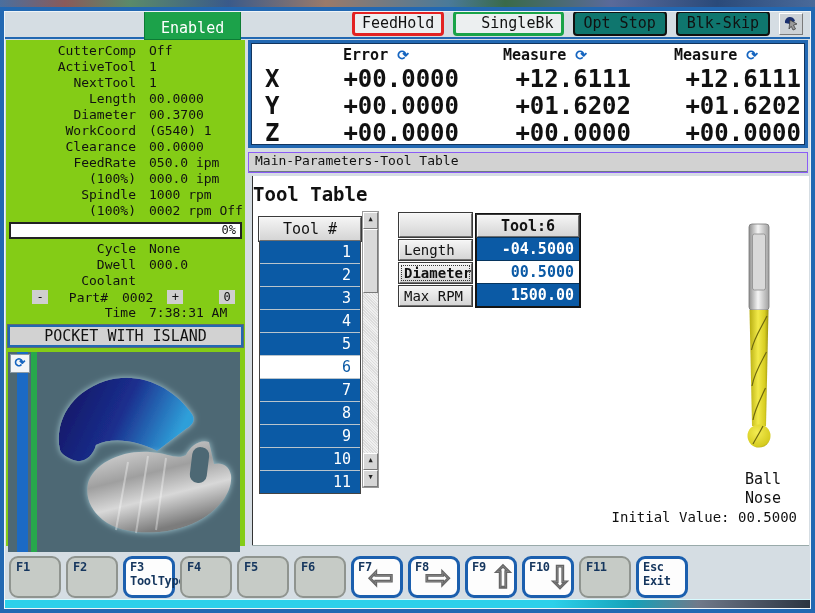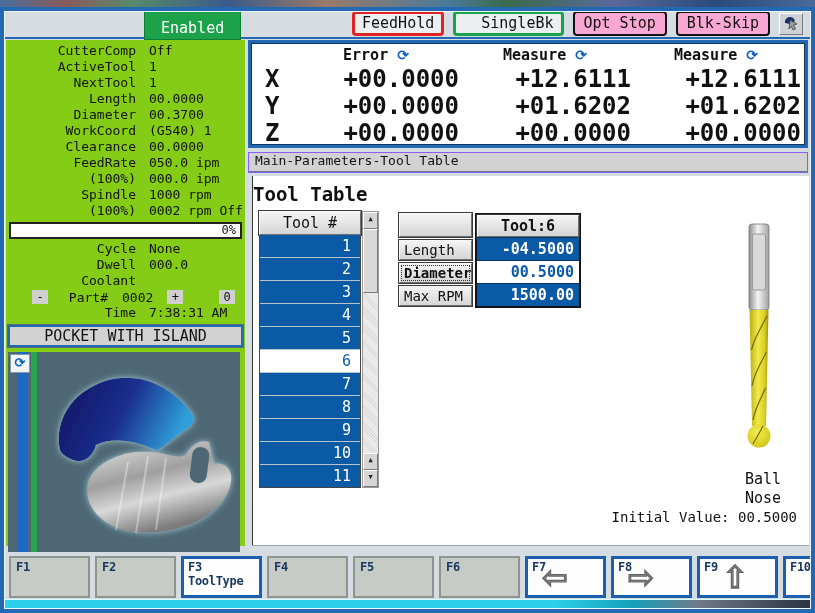--- a/index.html
+++ b/index.html
@@ -15,21 +15,21 @@
     box-shadow:inset 0 1px 0 #d8fbff;}
   
   .toolbar{position:absolute;left:4px;top:10px;width:807px;height:29px;display:flex;align-items:center;
     background:#d5dde3;border-bottom:2px solid #2268b2;box-sizing:border-box;}
   .btn-enabled{margin-left:140px;padding:11px 16px 2px;background:#1ca24a;color:#fff;
     border:1px solid #0d7c34;border-radius:0;font-size:15px;}
   .tb-right{margin-left:auto;display:flex;align-items:center;gap:9px;margin-right:8px;}
   .tb-btn{font-size:15px;border-radius:4px;padding:0 7px 1px;background:#eceff0;border:3px solid #111;line-height:18px;}
   .b-red{border-color:#e32222;}
   .b-green{border-color:#19a348;padding-left:25px;}
-  .b-black{border-width:2px;background:#f9a8d4;padding:1px 9px 2px;}
+  .b-black{border-width:2px;background:#0f766e;padding:1px 9px 2px;}
   .ptr-btn{width:22px;height:20px;background:#cdd2d6;border:1px solid;border-color:#fff #7a7a7a #7a7a7a #fff;
     display:flex;align-items:center;justify-content:center;}
   
   .status{position:absolute;left:6px;top:40px;width:239px;height:506px;background:#84cc16;font-size:13px;}
   .srow{display:flex;height:16px;line-height:16px;}
   .srow .lab{width:130px;text-align:right;white-space:pre;}
   .srow .val{margin-left:13px;white-space:pre;}
   .pbar{height:13px;margin:3px 3px 2px 3px;border:2px solid #222;background:#fff;
     text-align:right;font-size:12px;line-height:13px;padding-right:4px;}
   .prow{display:flex;height:16px;line-height:15px;align-items:center;}
@@ -50,21 +50,21 @@
   
   .crumb{position:absolute;left:248px;top:152px;width:560px;height:21px;box-sizing:border-box;
     background:#d2d2d2;border:1px solid #8b5cf6;font-size:13px;line-height:16px;padding-left:6px;
     box-shadow:inset 0 -1px 0 #6a7a84;}
   
   .main{position:absolute;left:252px;top:176px;width:556px;height:369px;background:#fff;
     border-left:1px solid #333;box-shadow:0 1px 0 #9aa;}
   .tt-title{position:absolute;top:7px;left:0;width:100%;font-size:19px;font-weight:bold;}
   .gray-btn{background:linear-gradient(#f4f4f4,#d5d5d5);border:1px solid;border-color:#f8f8f8 #6f6f6f #6f6f6f #f8f8f8;
     box-shadow:0 0 0 1px #3a3a3a;box-sizing:border-box;font-size:14px;text-align:center;color:#111;}
-  .list{position:absolute;left:6px;top:35px;width:102px;}
+  .list{position:absolute;left:6px;top:41px;width:102px;}
   .list-head{height:24px;line-height:22px;font-size:15px;}
   .rows{border:1px solid #444;border-top:none;}
   .trow{height:22px;line-height:22px;background:#0b5aa5;color:#fff;font-size:15px;
     text-align:right;padding-right:9px;border-bottom:1px solid #b9c4cc;}
   .trow:last-child{border-bottom:none;}
   .trow.selected{background:#fff;color:#0b5aa5;}
   .sbar{position:absolute;left:109px;top:35px;width:17px;height:277px;display:flex;flex-direction:column;
     border:1px solid #999;box-sizing:border-box;background:repeating-linear-gradient(45deg,#f0f0f0 0 1px,#dcdcdc 1px 2px);}
   .sbtn{height:15px;background:#d6d6d6;border:1px solid;border-color:#fff #7a7a7a #7a7a7a #fff;
     font-size:7px;line-height:13px;text-align:center;color:#222;flex:none;}
@@ -77,21 +77,21 @@
   .d-values{position:absolute;left:222px;top:37px;width:102px;border:2px solid #141414;background:#0b5aa5;}
   .d-vhead{height:22px;line-height:20px;font-size:15px;font-weight:bold;}
   .d-cell{height:22px;line-height:22px;font-size:15px;font-weight:bold;color:#fff;
     text-align:right;padding-right:5px;border-top:1px solid #06355f;}
   .d-cell.selected{background:#fff;color:#0b5aa5;}
   .tool-svg{position:absolute;left:488px;top:44px;}
   .tool-type{position:absolute;left:455px;top:294px;width:110px;text-align:center;font-size:15px;line-height:19px;}
   .initval{position:absolute;right:12px;top:333px;font-size:14px;}
   
   .fkeys{position:absolute;left:9px;top:556px;height:42px;display:flex;gap:5px;z-index:45;}
-  .fkey{position:relative;width:81px;height:42px;box-sizing:border-box;border-radius:0;
+  .fkey{position:relative;width:52px;height:42px;box-sizing:border-box;border-radius:9px;
     background:#c6cbc6;border:2px solid #8f948f;padding:2px 0 0 5px;
     font-size:12px;font-weight:bold;color:#15365e;letter-spacing:-0.3px;line-height:14px;}
   .fkey.active{background:#fdfdfd;border:3px solid #1b5fae;padding:1px 0 0 4px;}
   .fkey .arrow{position:absolute;left:14px;top:1px;font-family:"DejaVu Sans",sans-serif;font-weight:normal;
     font-size:31px;color:#c9c9c9;-webkit-text-stroke:1.3px #666;line-height:34px;}
   .fkey .arrow.vert{left:22px;}
 </style>
 </head>
 <body>
 

